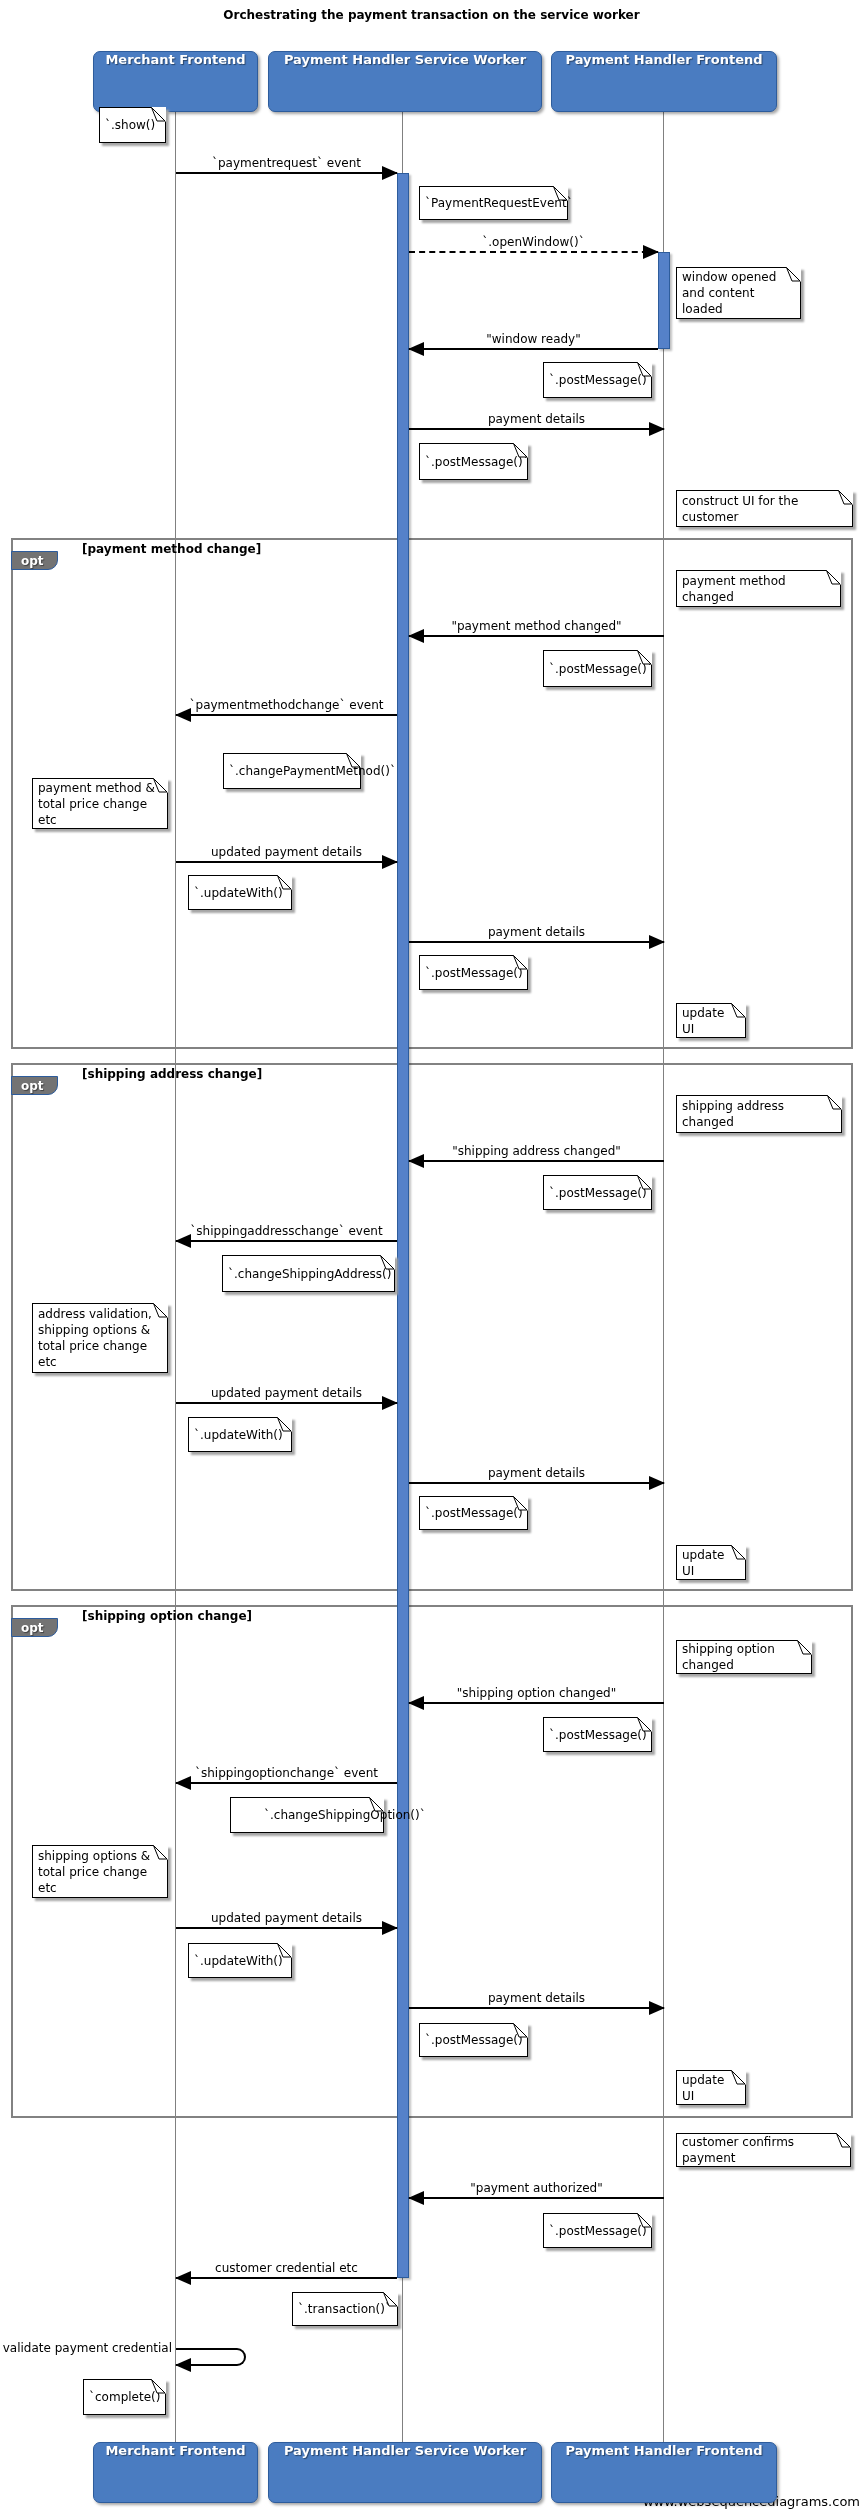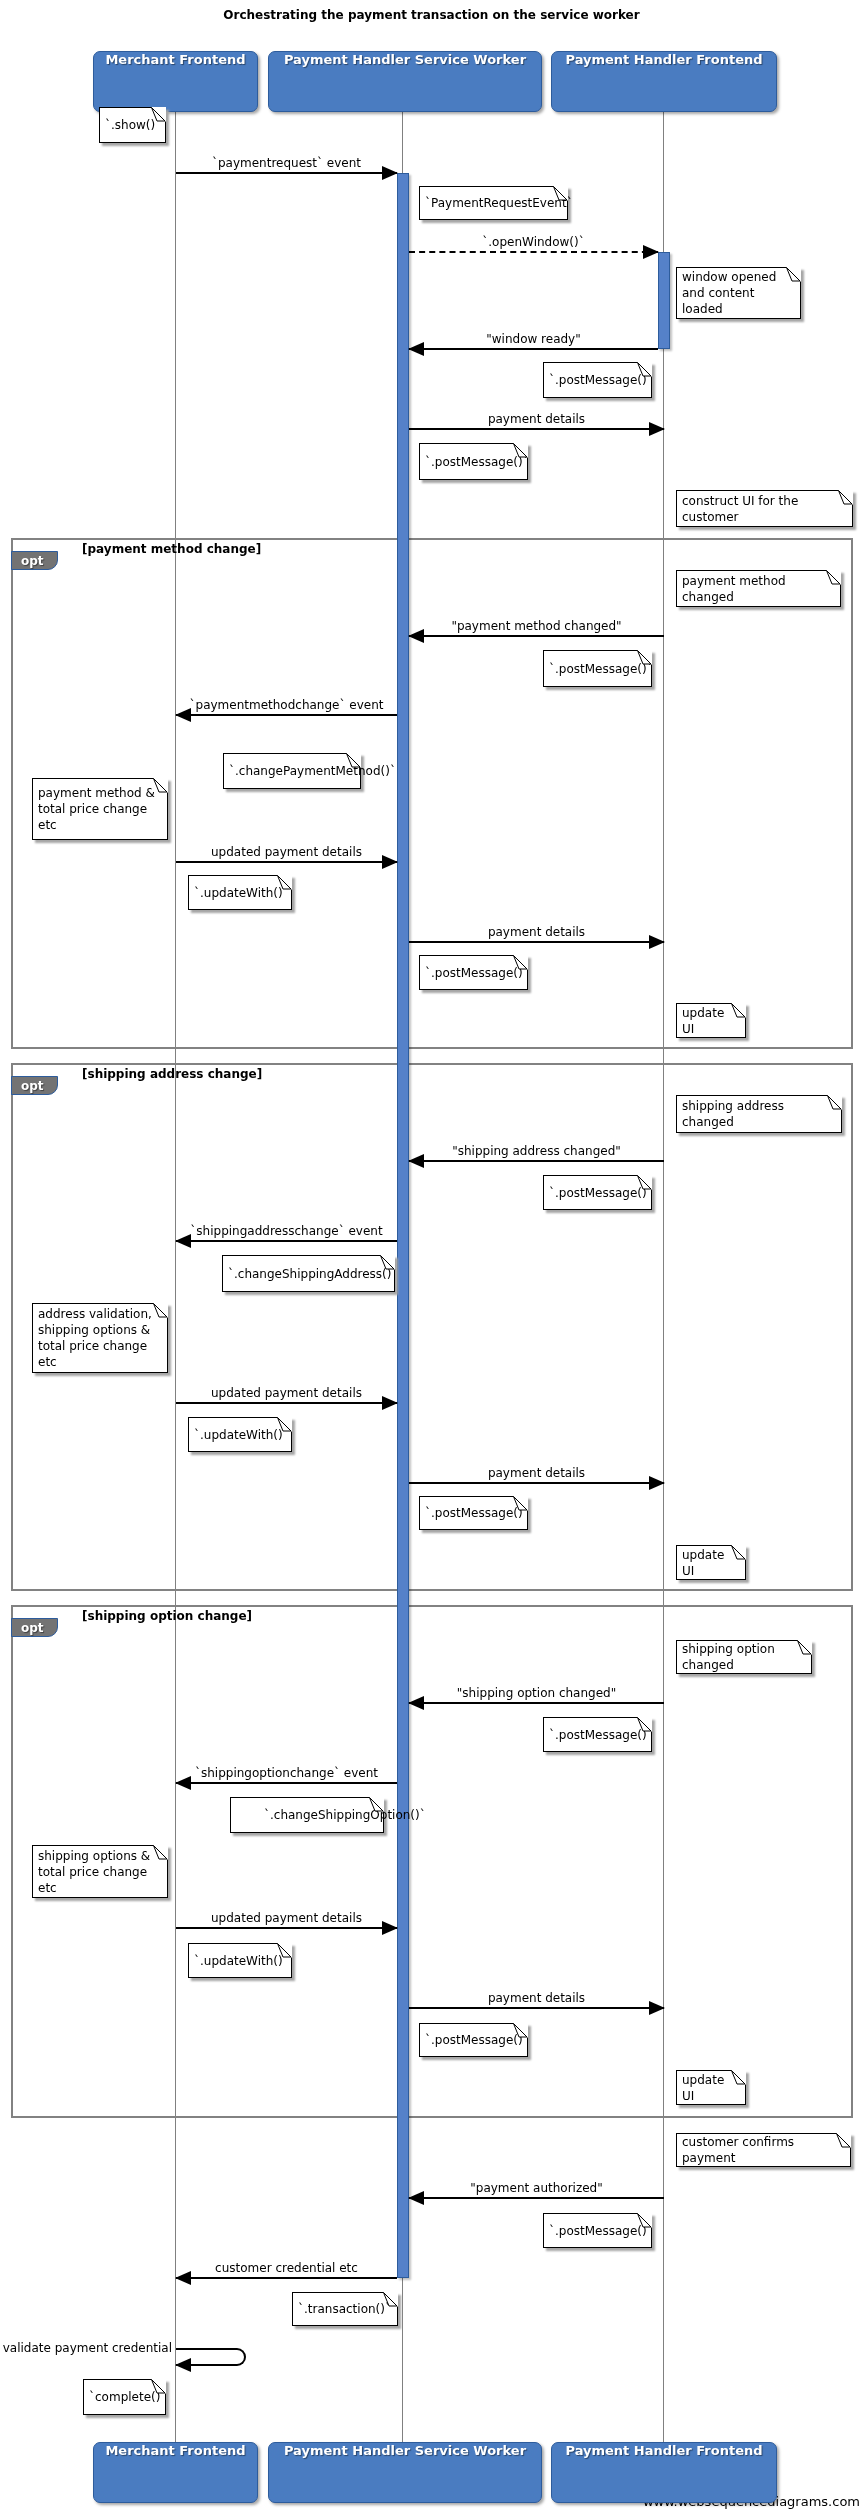--- a/index.html
+++ b/index.html
@@ -234,21 +234,21 @@
         <polygon points="0.5,0.5 14,14 6,14" fill="#fff" stroke="#000" stroke-width="1"></polygon>
       </svg><span>payment method changed</span></div>
   <div class="note" style="left:543px;top:650px;width:109px;height:37px;"><svg class="fold" width="15" height="15" viewBox="0 0 15 15">
         <polygon points="0,0 15,0 15,15" fill="#fff"></polygon>
         <polygon points="0.5,0.5 14,14 6,14" fill="#fff" stroke="#000" stroke-width="1"></polygon>
       </svg><span>`.postMessage()`</span></div>
   <div class="note" style="left:223px;top:753px;width:138px;height:36px;"><svg class="fold" width="15" height="15" viewBox="0 0 15 15">
         <polygon points="0,0 15,0 15,15" fill="#fff"></polygon>
         <polygon points="0.5,0.5 14,14 6,14" fill="#fff" stroke="#000" stroke-width="1"></polygon>
       </svg><span>`.changePaymentMethod()`</span></div>
-  <div class="note" style="left:32px;top:778px;width:136px;height:62px;"><svg class="fold" width="15" height="15" viewBox="0 0 15 15">
+  <div class="note" style="left:32px;top:778px;width:136px;height:51px;"><svg class="fold" width="15" height="15" viewBox="0 0 15 15">
         <polygon points="0,0 15,0 15,15" fill="#fff"></polygon>
         <polygon points="0.5,0.5 14,14 6,14" fill="#fff" stroke="#000" stroke-width="1"></polygon>
       </svg><span>payment method &amp;
 total price change etc</span></div>
   <div class="note" style="left:188px;top:875px;width:104px;height:35px;"><svg class="fold" width="15" height="15" viewBox="0 0 15 15">
         <polygon points="0,0 15,0 15,15" fill="#fff"></polygon>
         <polygon points="0.5,0.5 14,14 6,14" fill="#fff" stroke="#000" stroke-width="1"></polygon>
       </svg><span>`.updateWith()`</span></div>
   <div class="note" style="left:419px;top:955px;width:109px;height:35px;"><svg class="fold" width="15" height="15" viewBox="0 0 15 15">
         <polygon points="0,0 15,0 15,15" fill="#fff"></polygon>

